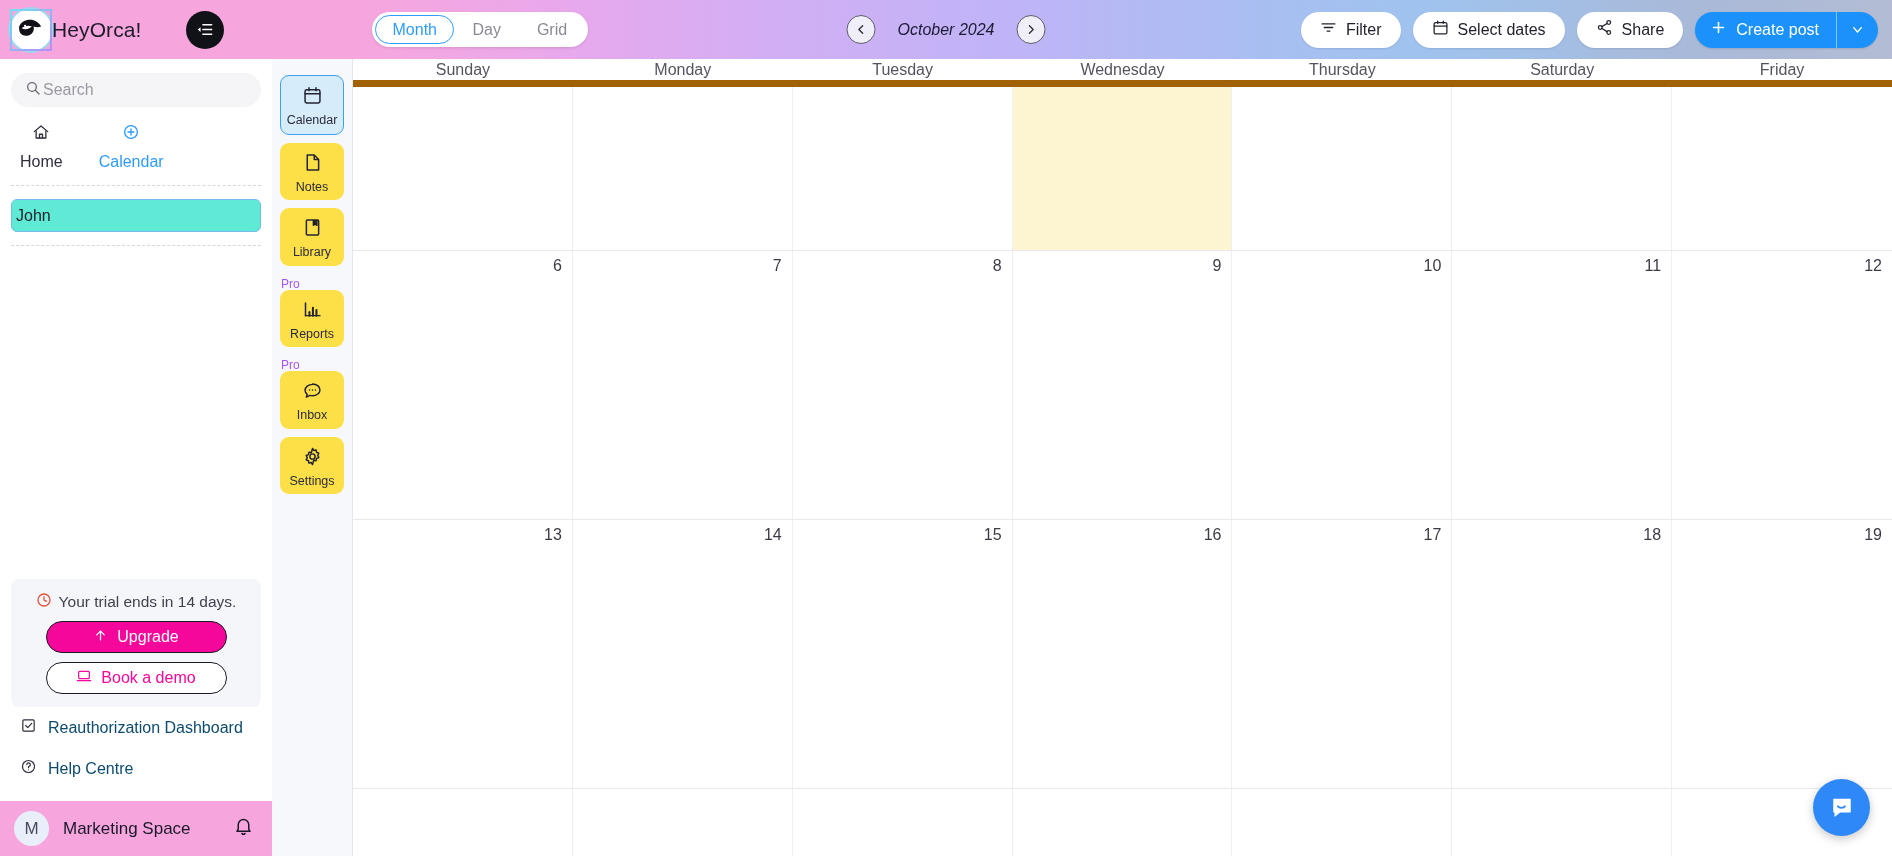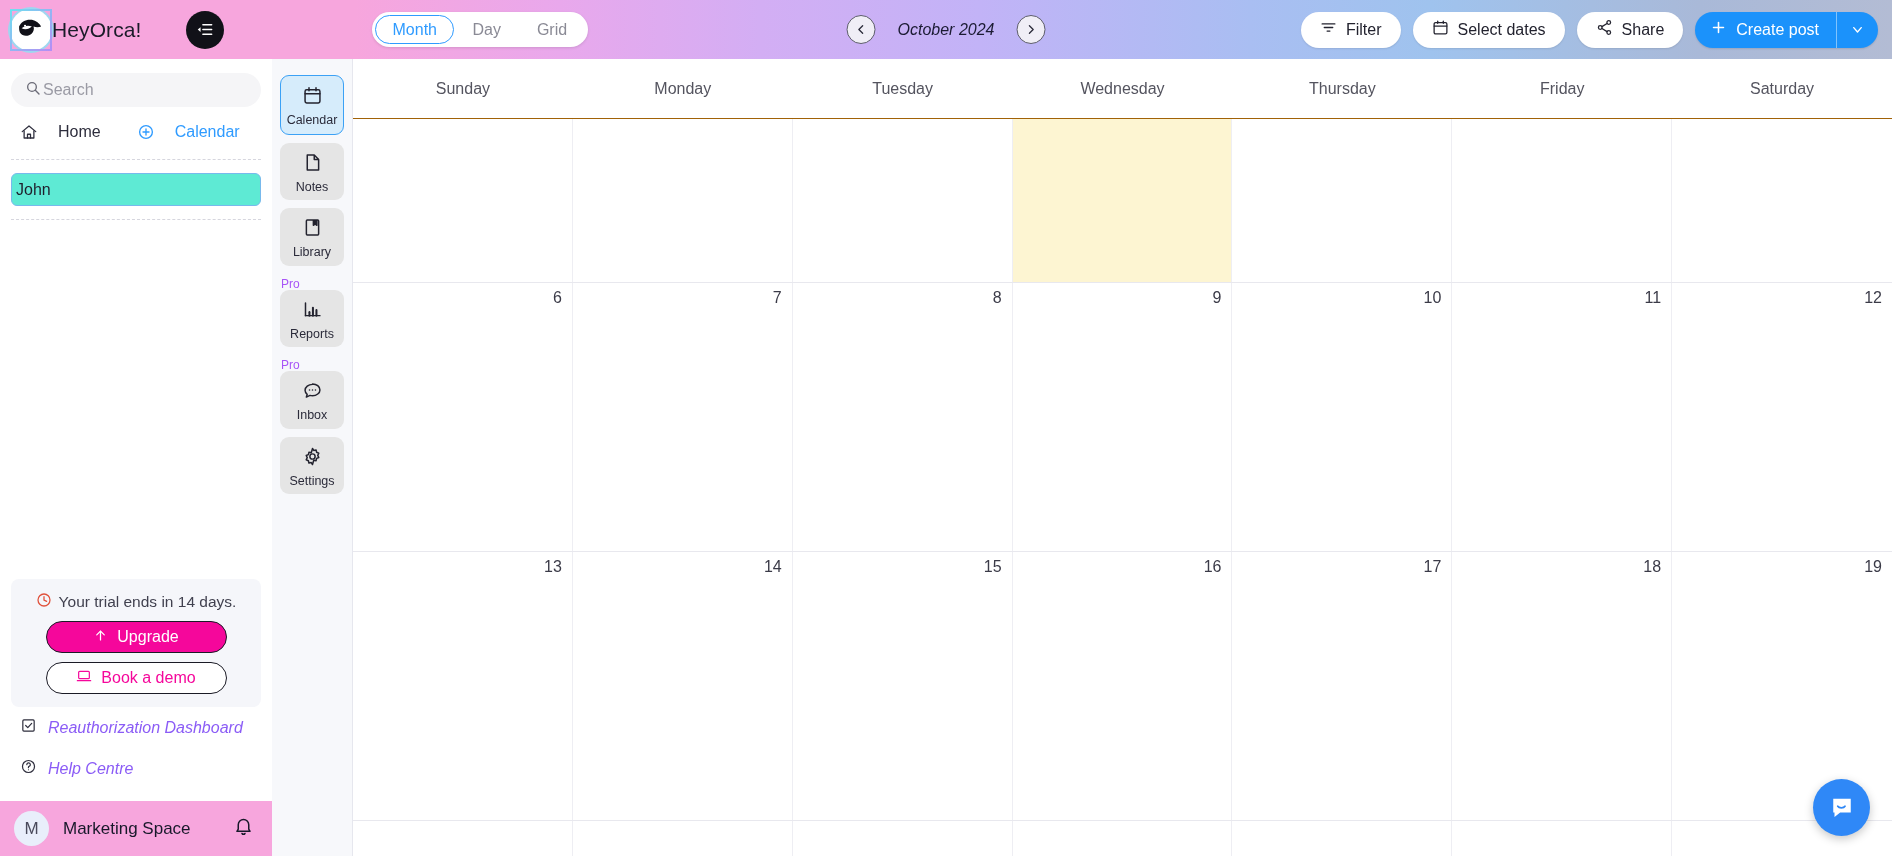--- a/index.html
+++ b/index.html
@@ -103,22 +103,22 @@
     background: #f5f5f7; display: flex; align-items: center; gap: 2px;
     padding: 0 14px; cursor: text;
   }
   .search-box .ph { color: #9a9aa4; font-size: 16px; }
 
   .nav-row {
     display: flex; align-items: center; gap: 36px;
     padding: 16px 20px 14px 20px;
   }
   .nav-item {
-    display: flex; align-items: flex-start; gap: 20px; font-size: 16px;
-    color: #2e2e3d; cursor: pointer;
+    display: flex; align-items: center; gap: 8px; font-size: 16px;
+    color: #2e2e3d; cursor: pointer; flex-direction: column;
   }
   .nav-item.accent { color: #2f9bff; }
   .divider { border-top: 1px dashed #d6d6de; margin: 0 11px; }
 
   .cal-chip {
     margin: 13px 11px; height: 33px; border-radius: 6px;
     background: #5eead4; border: 1px solid #78b9ec;
     display: flex; align-items: center; padding: 0 4px;
     font-size: 16px; color: #1f1f2c; cursor: pointer;
   }
@@ -140,21 +140,21 @@
     cursor: pointer;
   }
   .btn-demo {
     width: 181px; height: 32px; border-radius: 16px; background: #fff;
     border: 1.5px solid #1b1b26; color: #f5079b; font-size: 16px;
     display: flex; align-items: center; justify-content: center; gap: 9px;
     cursor: pointer;
   }
   .sb-link {
     display: flex; align-items: center; gap: 11px; padding: 10px 20px;
-    font-size: 16px; color: #8b5cf6; cursor: pointer; white-space: nowrap; font-style: italic;
+    font-size: 16px; color: #0c4a6e; cursor: pointer; white-space: nowrap;
   }
   .sb-link:first-of-type { margin-top: 10px; }
 
   .space-bar {
     height: 55px; background: #f7a6dd; display: flex; align-items: center;
     padding: 0 18px 0 14px; gap: 14px; margin-top: 12px;
   }
   .avatar {
     width: 35px; height: 35px; border-radius: 50%; background: #e9eefb;
     display: flex; align-items: center; justify-content: center;
@@ -163,39 +163,39 @@
   .space-name { font-size: 17px; color: #18182a; flex: 1; white-space: nowrap; }
 
   
   .rail {
     position: absolute; top: 59px; left: 272px; width: 81px; height: 797px;
     background: #f7f8fb; border-right: 1px solid #e6e7ee;
     display: flex; flex-direction: column; align-items: center;
     padding-top: 16px; gap: 8px;
   }
   .rail-item {
-    position: relative; width: 64px; border-radius: 9px; background: #e5e5e5;
+    position: relative; width: 64px; border-radius: 9px; background: #fde047;
     display: flex; flex-direction: column; align-items: center; justify-content: center;
     padding: 9px 0 7px 0; cursor: pointer; gap: 4px;
   }
   .rail-item.active { background: #d6ecfb; border: 1.5px solid #3ba1f5; }
   .rail-label { font-size: 12.5px; color: #2b2b3a; line-height: 1; }
   .pro-tag {
     position: absolute; top: -13px; left: 1px; font-size: 12px; color: #a855f7;
   }
   .rail-item.has-pro { margin-top: 16px; }
 
   
   .cal {
     position: absolute; top: 59px; left: 353px; right: 0; bottom: 0;
     background: #fff; display: flex; flex-direction: column;
   }
   .cal-head {
     display: grid; grid-template-columns: repeat(7, 1fr);
-    height: 60px; border-bottom: 1px solid #a16207; flex: none;
+    height: 28px; border-bottom: 7px solid #a16207; flex: none;
   }
   .cal-head div {
     display: flex; align-items: center; justify-content: center;
     font-size: 16px; color: #54545f;
   }
   .cal-body { flex: 1 1 auto; display: flex; flex-direction: column; }
   .cal-row {
     display: grid; grid-template-columns: repeat(7, 1fr);
     border-bottom: 1px solid #e8e8ee;
   }
@@ -502,22 +502,22 @@
   </div>
 
   <div class="cal">
 
     <div class="cal-head">
       <div>Sunday</div>
       <div>Monday</div>
       <div>Tuesday</div>
       <div>Wednesday</div>
       <div>Thursday</div>
+      <div>Saturday</div>
       <div>Friday</div>
-      <div>Saturday</div>
     </div>
 
     <div class="cal-body">
 
       <div class="cal-row r0">
         <div class="cell"><span class="daynum"></span></div>
         <div class="cell"><span class="daynum"></span></div>
         <div class="cell"><span class="daynum"></span></div>
         <div class="cell today"><span class="daynum"></span></div>
         <div class="cell"><span class="daynum"></span></div>

